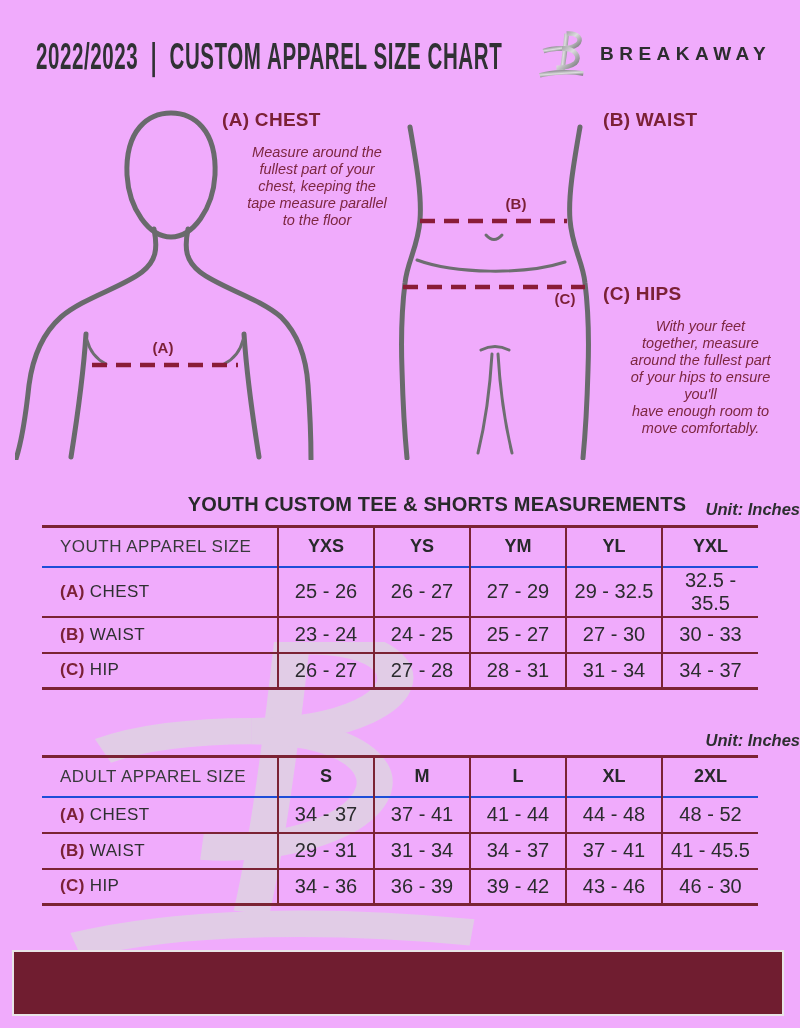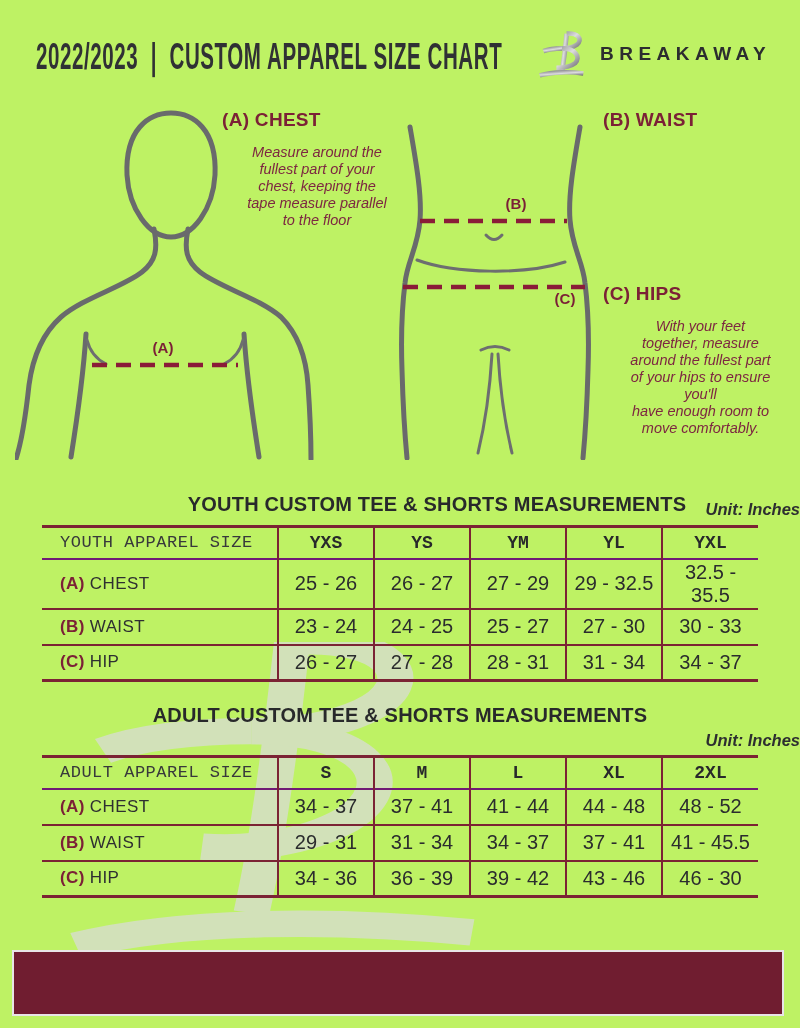--- a/index.html
+++ b/index.html
@@ -1,18 +1,18 @@
 <!DOCTYPE html>
 <html><head>
 <meta charset="utf-8">
 <style>
   html,body{margin:0;padding:0;background:#cfcfd2;}
   .page{
     position:relative;width:800px;height:1028px;margin:0 auto;
-    background:#bef264;overflow:hidden;
+    background:#f0abfc;overflow:hidden;
     font-family:"Liberation Sans",sans-serif;color:#2e2f31;
   }
   
   .page-title{
     position:absolute;left:36px;top:38px;margin:0;
     font-size:36px;line-height:38px;font-weight:bold;color:#303134;
     letter-spacing:1px;white-space:pre;
     transform:scaleX(.57);transform-origin:left top;
   }
   .brand{position:absolute;left:536px;top:24px;height:60px;display:flex;align-items:center;gap:12px;}
@@ -41,21 +41,21 @@
     font-size:16.5px;line-height:22px;font-weight:bold;font-style:italic;color:#2d2e30;}
   .youth-title{top:492px;padding-left:37px;} .youth-sub{top:498px;}
   .adult-title{top:703px;} .adult-sub{top:729px;}
   
   .size-table{
     position:absolute;left:42px;width:716px;z-index:1;
     border-collapse:collapse;table-layout:fixed;
     border-top:3px solid #7b2334;border-bottom:3px solid #7b2334;
   }
   .youth-table{top:525px;} .adult-table{top:755px;}
-  .size-table thead tr{height:32px;border-bottom:2px solid #701a75;font-family:Liberation Mono, monospace;}
+  .size-table thead tr{height:40px;border-bottom:2px solid #1d4ed8;}
   .size-table tbody tr{height:36px;border-bottom:2px solid #7b2334;}
   .size-table tbody tr:last-child{border-bottom:none;}
   .size-table th+th,.size-table td+td{border-left:2px solid #7b2334;}
   .size-table th.first{
     text-align:left;padding-left:18px;font-weight:normal;
     font-size:17px;letter-spacing:.5px;color:#38393b;
   }
   .size-table th{font-size:18px;font-weight:bold;color:#28292b;}
   .size-table td{text-align:center;font-size:20px;color:#2b2c2e;}
   .size-table td.lbl{text-align:left;padding-left:18px;font-size:17px;letter-spacing:.4px;color:#2e2f31;}
@@ -195,21 +195,20 @@
         <td class="lbl"><span class="pfx">(C)</span><span>HIP</span></td>
         <td>26 - 27</td>
         <td>27 - 28</td>
         <td>28 - 31</td>
         <td>31 - 34</td>
         <td>34 - 37</td>
       </tr>
     </tbody>
   </table>
 
-  <h3 class="sec-title adult-title">ADULT CUSTOM TEE &amp; SHORTS MEASUREMENTS</h3>
   <p class="sec-sub adult-sub">Unit: Inches</p>
 
   <table class="size-table adult-table">
     <colgroup>
       <col style="width:236px">
         <col style="width:96px">
         <col style="width:96px">
       <col style="width:96px">
         <col style="width:96px">
         <col style="width:96px">

